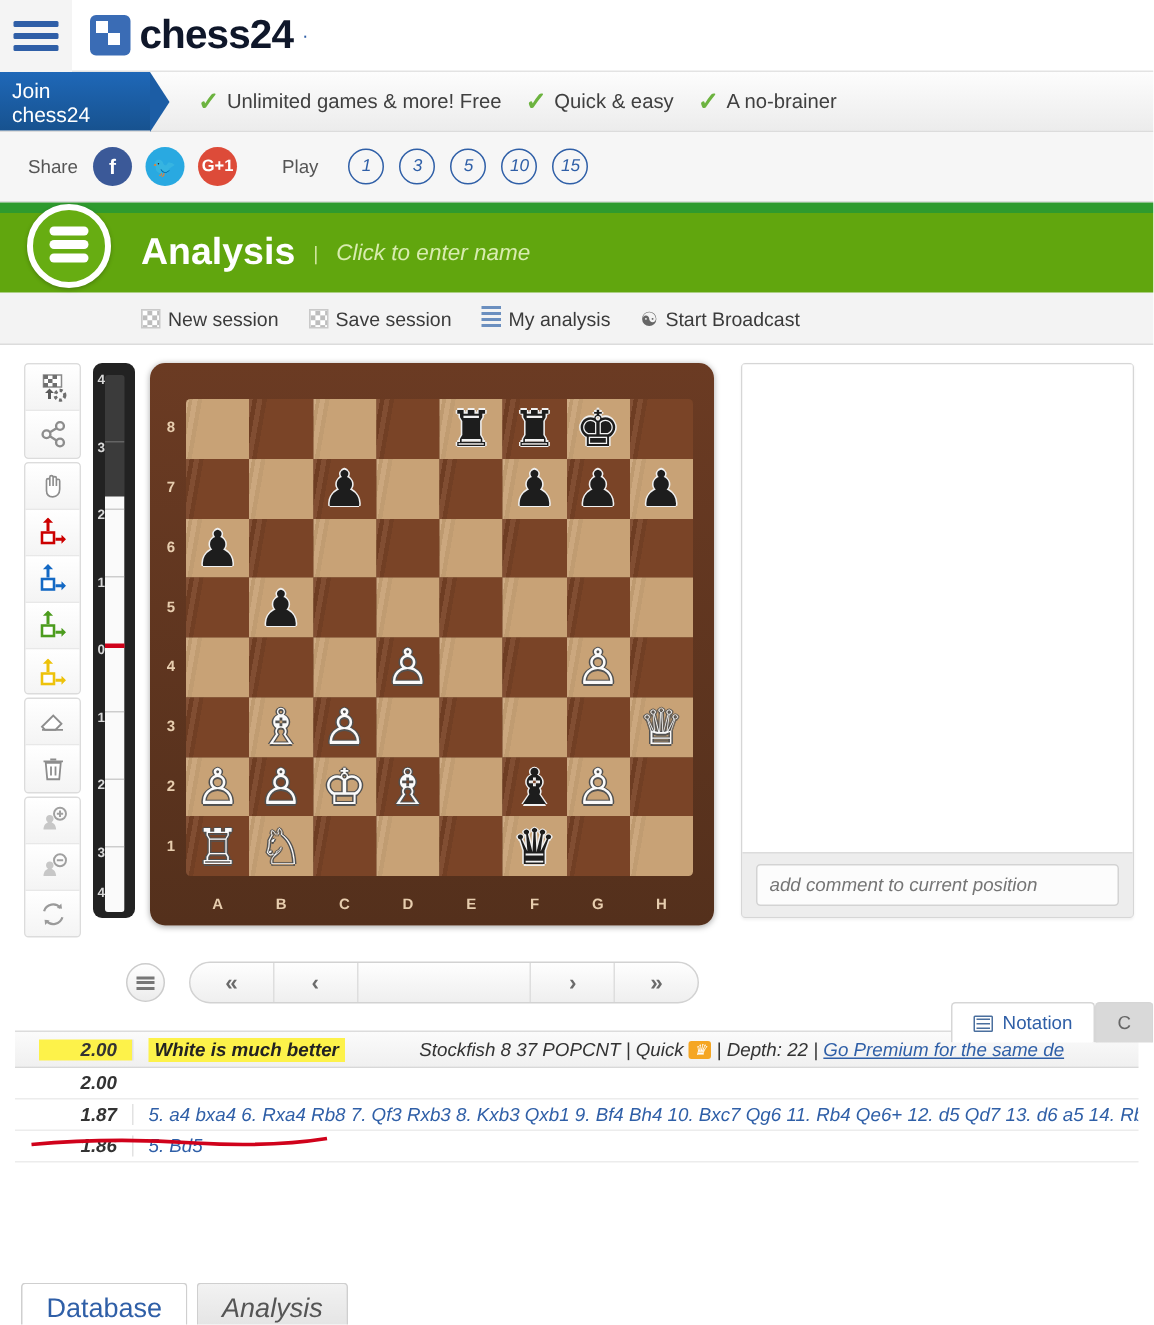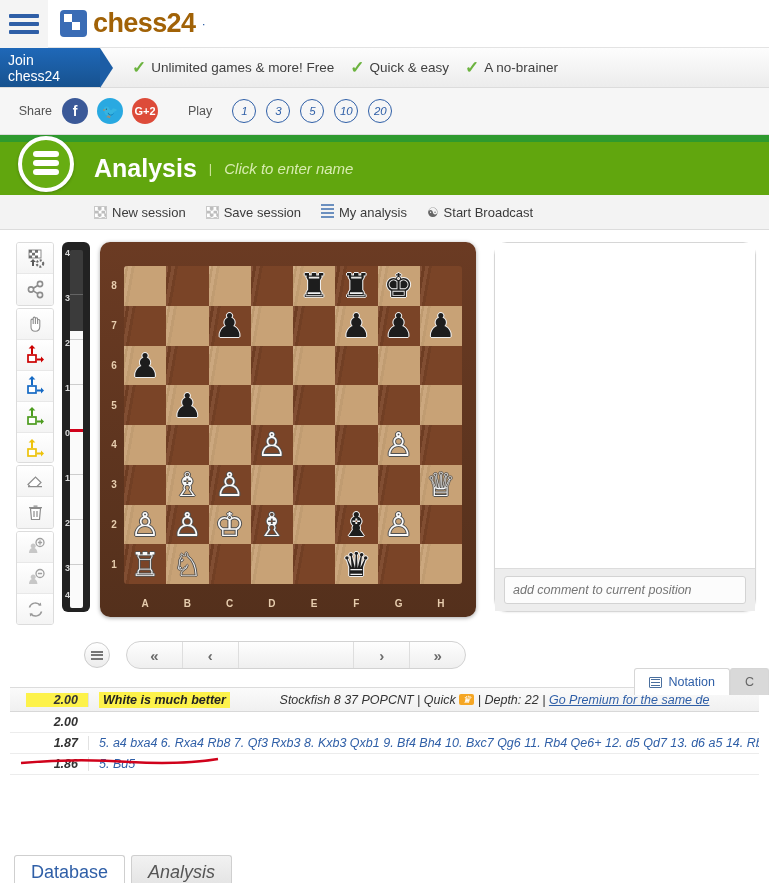--- a/index.html
+++ b/index.html
@@ -18,21 +18,21 @@
   .hamburger-wrap { width:48px; height:48px; display:flex; align-items:center;
                     justify-content:center; background:#f4f4f4; }
   .hamburger { width:30px; }
   .hamburger i { display:block; height:4px; background:#2f5fa7; margin:4px 0; border-radius:1px; }
   .brand { display:flex; align-items:center; gap:6px; padding-left:12px; }
   .brand-mark { width:27px; height:27px; background:#3a6cb5; border-radius:4px; position:relative; }
   .brand-mark .sq { position:absolute; background:#fff; width:8px; height:8px; }
   .brand-mark .s1 { left:4px; top:4px; }
   .brand-mark .s2 { left:12px; top:12px; }
   .brand-mark .s3 { left:4px; top:15px; width:5px; height:5px; background:#3a6cb5;}
-  .brand-text { color:#a16207; font-size:27px; font-weight:bold; letter-spacing:-0.6px; }
+  .brand-text { color:#0f172a; font-size:27px; font-weight:bold; letter-spacing:-0.6px; }
   .brand-dot { color:#2f5fa7; font-size:13px; vertical-align:top; }
 
   
   .join-strip { height:40px; display:flex; align-items:stretch;
                 background:linear-gradient(#fdfdfd,#ececec); border-bottom:1px solid #dcdcdc; }
   .join-btn { background:linear-gradient(#1f68b8,#17528f); color:#fff; display:flex;
               align-items:center; padding:0 14px 0 8px; font-size:14px; position:relative; width:100px;}
   .join-btn:after { content:""; position:absolute; right:-13px; top:0; border-top:20px solid transparent;
                     border-bottom:20px solid transparent; border-left:13px solid #1c5da5; }
   .benefits { display:flex; align-items:center; gap:16px; padding-left:32px; }
@@ -112,21 +112,21 @@
   .pc.w { color:#fafafa; text-shadow:0 0 1px #3a3a3a,0 1px 0 #555,1px 0 0 #555,-1px 0 0 #555,0 -1px 0 #555; }
   .pc.b { color:#1d1d1d; text-shadow:0 0 1px #fff,0 1px 0 #eee,1px 0 0 #eee,-1px 0 0 #eee,0 -1px 0 #eee; }
   .ranks { position:absolute; left:7px; top:24px; height:318px; width:14px;
            display:flex; flex-direction:column; }
   .ranks div { flex:1; display:flex; align-items:center; justify-content:center;
                color:#e7cdae; font-size:10px; font-weight:bold; }
   .files { position:absolute; left:24px; bottom:3px; width:338px; height:16px; display:flex; }
   .files div { flex:1; text-align:center; color:#e7cdae; font-size:10px; font-weight:bold; }
 
   .notepanel { margin-left:18px; width:262px; height:370px; border:1px solid #d6d6d6;
-               background:#fff; border-radius:13px; display:flex; flex-direction:column;
+               background:#fff; border-radius:3px; display:flex; flex-direction:column;
                box-shadow:0 1px 2px rgba(0,0,0,.06); }
   .notebody { flex:1; background:#fff; }
   .notefoot { background:#ededed; border-top:1px solid #dcdcdc; padding:7px 9px; }
   .cmt { width:100%; border:1px solid #d3d3d3; border-radius:3px; padding:6px 8px;
          font-family:"Liberation Sans",sans-serif; font-size:12.5px; font-style:italic; color:#a8a8a8;
          background:#fcfcfc; }
   .tabrow { position:absolute; right:0; top:668px; display:flex; }
   .rtab { background:#fff; border:1px solid #d6d6d6; border-bottom:none; border-radius:3px 3px 0 0;
           padding:6px 14px; display:flex; align-items:center; gap:6px; color:#2f5fa7; font-size:12.5px; }
   .rtab.inactive { background:#d9d9d9; color:#666; }
@@ -212,29 +212,29 @@
         <span>A no-brainer</span>
       </div>
     </div>
   </div>
 
   <div class="share-strip">
     <div class="share-lbl">Share</div>
     <div class="social">
       <div class="circ fb">f</div>
       <div class="circ tw">🐦</div>
-      <div class="circ gp">G+2</div>
+      <div class="circ gp">G+1</div>
     </div>
     <div class="play-lbl">Play</div>
     <div class="mins">
       <div class="min">1</div>
       <div class="min">3</div>
       <div class="min">5</div>
       <div class="min">10</div>
-      <div class="min">20</div>
+      <div class="min">15</div>
     </div>
   </div>
 
   <div class="greenline"></div>
   <div class="greenbar">
     <div class="sess-icon">
       <div class="db-glyph">
           <span></span>
           <span></span>
           <span></span>

